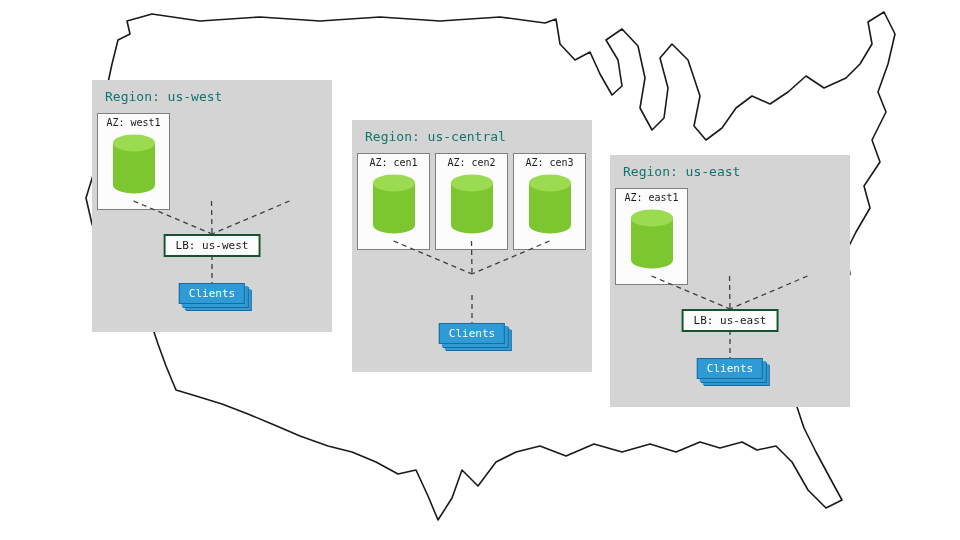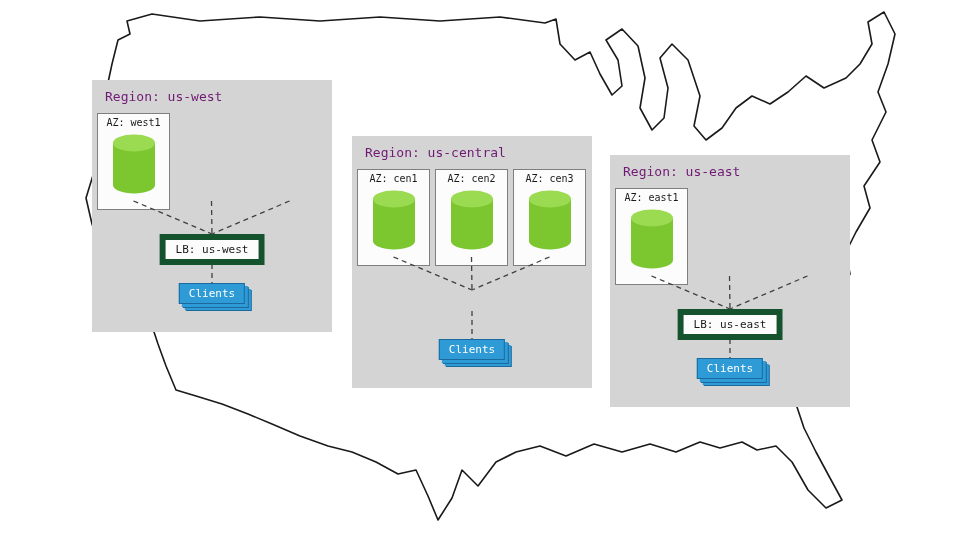--- a/index.html
+++ b/index.html
@@ -8,40 +8,40 @@
     background:#ffffff;
     font-family:"DejaVu Sans Mono","Liberation Mono",monospace;
   }
   #map{position:absolute;left:0;top:0;z-index:0;}
   .region{
     position:absolute;width:240px;height:252px;
     background:#d4d4d4;z-index:1;
   }
   .region-title{
     position:absolute;left:13px;top:9px;
-    font-size:13px;color:#701a75;white-space:nowrap;
+    font-size:13px;color:#0f766e;white-space:nowrap;
   }
   .az-row{
     position:absolute;left:5px;top:33px;width:229px;height:111px;
     display:flex;justify-content:space-between;z-index:1;
   }
   .az{
     width:71px;height:95px;background:#fcfcfc;border:1px solid #7f7f7f;
     display:flex;flex-direction:column;align-items:center;
   }
   .az-label{
     font-size:10px;color:#1a1a1a;margin-top:3px;white-space:nowrap;
   }
   .cyl{margin-top:5px;}
   .connectors{
     position:absolute;left:0;top:0;z-index:2;pointer-events:none;
   }
   .lb{
     position:absolute;top:154px;left:50%;transform:translateX(-50%);
-    background:#fcfcfc;border:6px solid #14532d;
+    background:#fcfcfc;border:2px solid #14532d;
     font-size:11px;color:#1a1a1a;padding:3px 10px;white-space:nowrap;z-index:3;
   }
   .clients{
     position:absolute;top:203px;left:50%;transform:translateX(-50%);
     background:#2e9bd6;border:1px solid #1a6aa0;color:#ffffff;
     font-size:11px;padding:3px 9px;white-space:nowrap;z-index:3;
     box-shadow:3px 3px 0 0 #2e9bd6,4px 4px 0 0 #1a6aa0,6px 6px 0 0 #2e9bd6,7px 7px 0 0 #1a6aa0;
     text-align:right;
   }
 </style>
@@ -74,21 +74,21 @@
       </svg>
     </div>
   </div>
   <svg class="connectors" width="240" height="252" viewBox="0 0 240 252">
     <path d="M41.5,121 L120,154 M119.5,121 L120,154 M197.5,121 L120,154 M120,175 L120,203" stroke="#404040" stroke-width="1.3" stroke-dasharray="5 4" fill="none"></path>
   </svg>
   <div class="lb">LB: us-west</div>
   <div class="clients">Clients</div>
 </div>
 
-<div class="region" style="left:352px;top:136px">
+<div class="region" style="left:352px;top:120px">
   <div class="region-title">Region: us-central</div>
   <div class="az-row">
     <div class="az">
       <div class="az-label">AZ: cen1</div>
       <svg class="cyl" width="46" height="62" viewBox="0 0 46 62">
         <path d="M2,10 v42 a21,8.5 0 0 0 42,0 v-42 z" fill="#7cc62f"></path>
         <ellipse cx="23" cy="10" rx="21" ry="8.5" fill="#9bdb51"></ellipse>
       </svg>
     </div>
     <div class="az">

